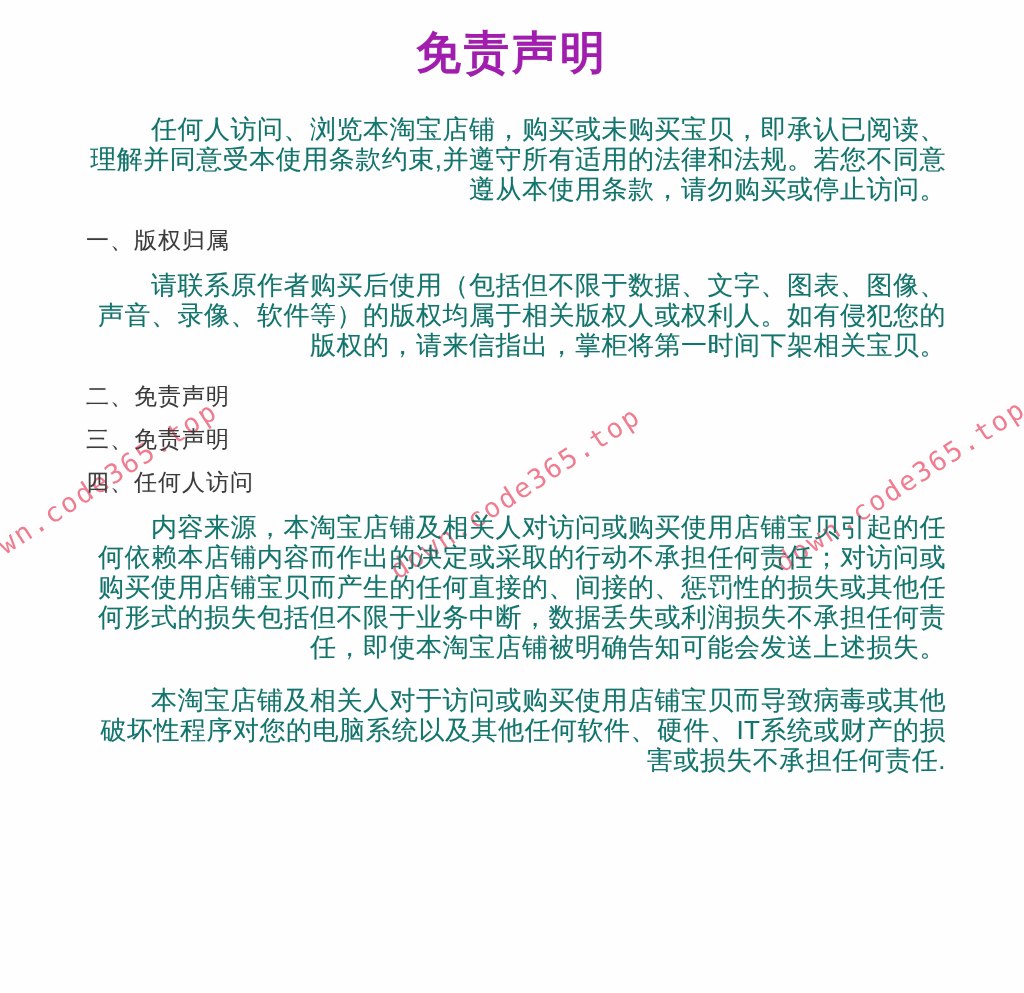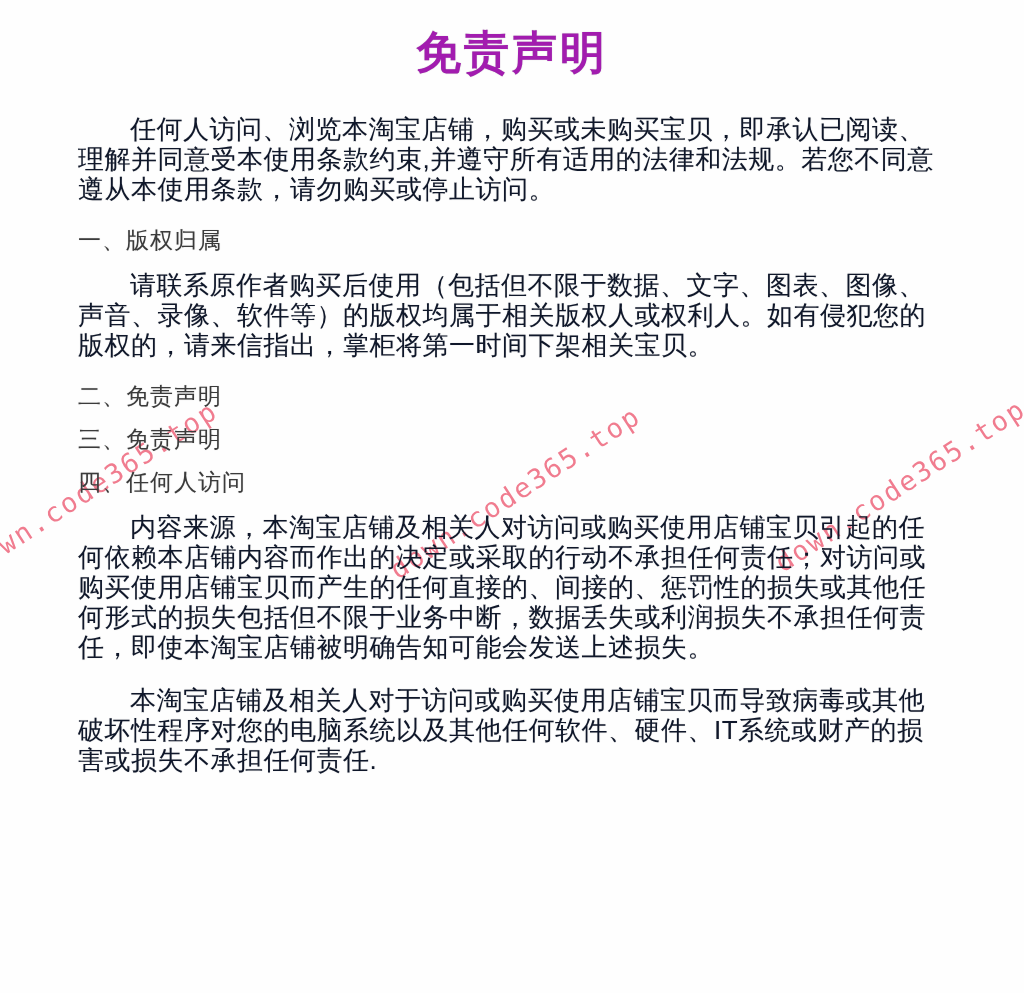--- a/index.html
+++ b/index.html
@@ -26,30 +26,31 @@
     color: #a21caf;
     letter-spacing: 3px;
     margin: 8px 0 36px 0;
     text-shadow: 0 0 1px rgba(40,40,40,0.35);
   }
   .para {
     font-size: 26px;
     line-height: 30px;
     text-indent: 2em;
     margin: 0 0 23px 0;
-    color: #0f172a;
+    color: #0f766e;
     text-shadow: 0 0 1px rgba(55,55,55,0.30);
     letter-spacing: 0.5px;
+    text-align: right;
   }
   .sec-heading {
     font-size: 23px;
     line-height: 27px;
     font-weight: 400;
     color: #3b3b3b;
-    margin: 0 0 16px 0;
+    margin: 0 0 16px 8px;
     text-shadow: 0 0 1px rgba(55,55,55,0.30);
     letter-spacing: 1px;
   }
   .wm {
     position: absolute;
     font-family: "DejaVu Sans Mono", monospace;
     font-size: 27px;
     letter-spacing: 2px;
     white-space: nowrap;
     transform: rotate(-33deg);

